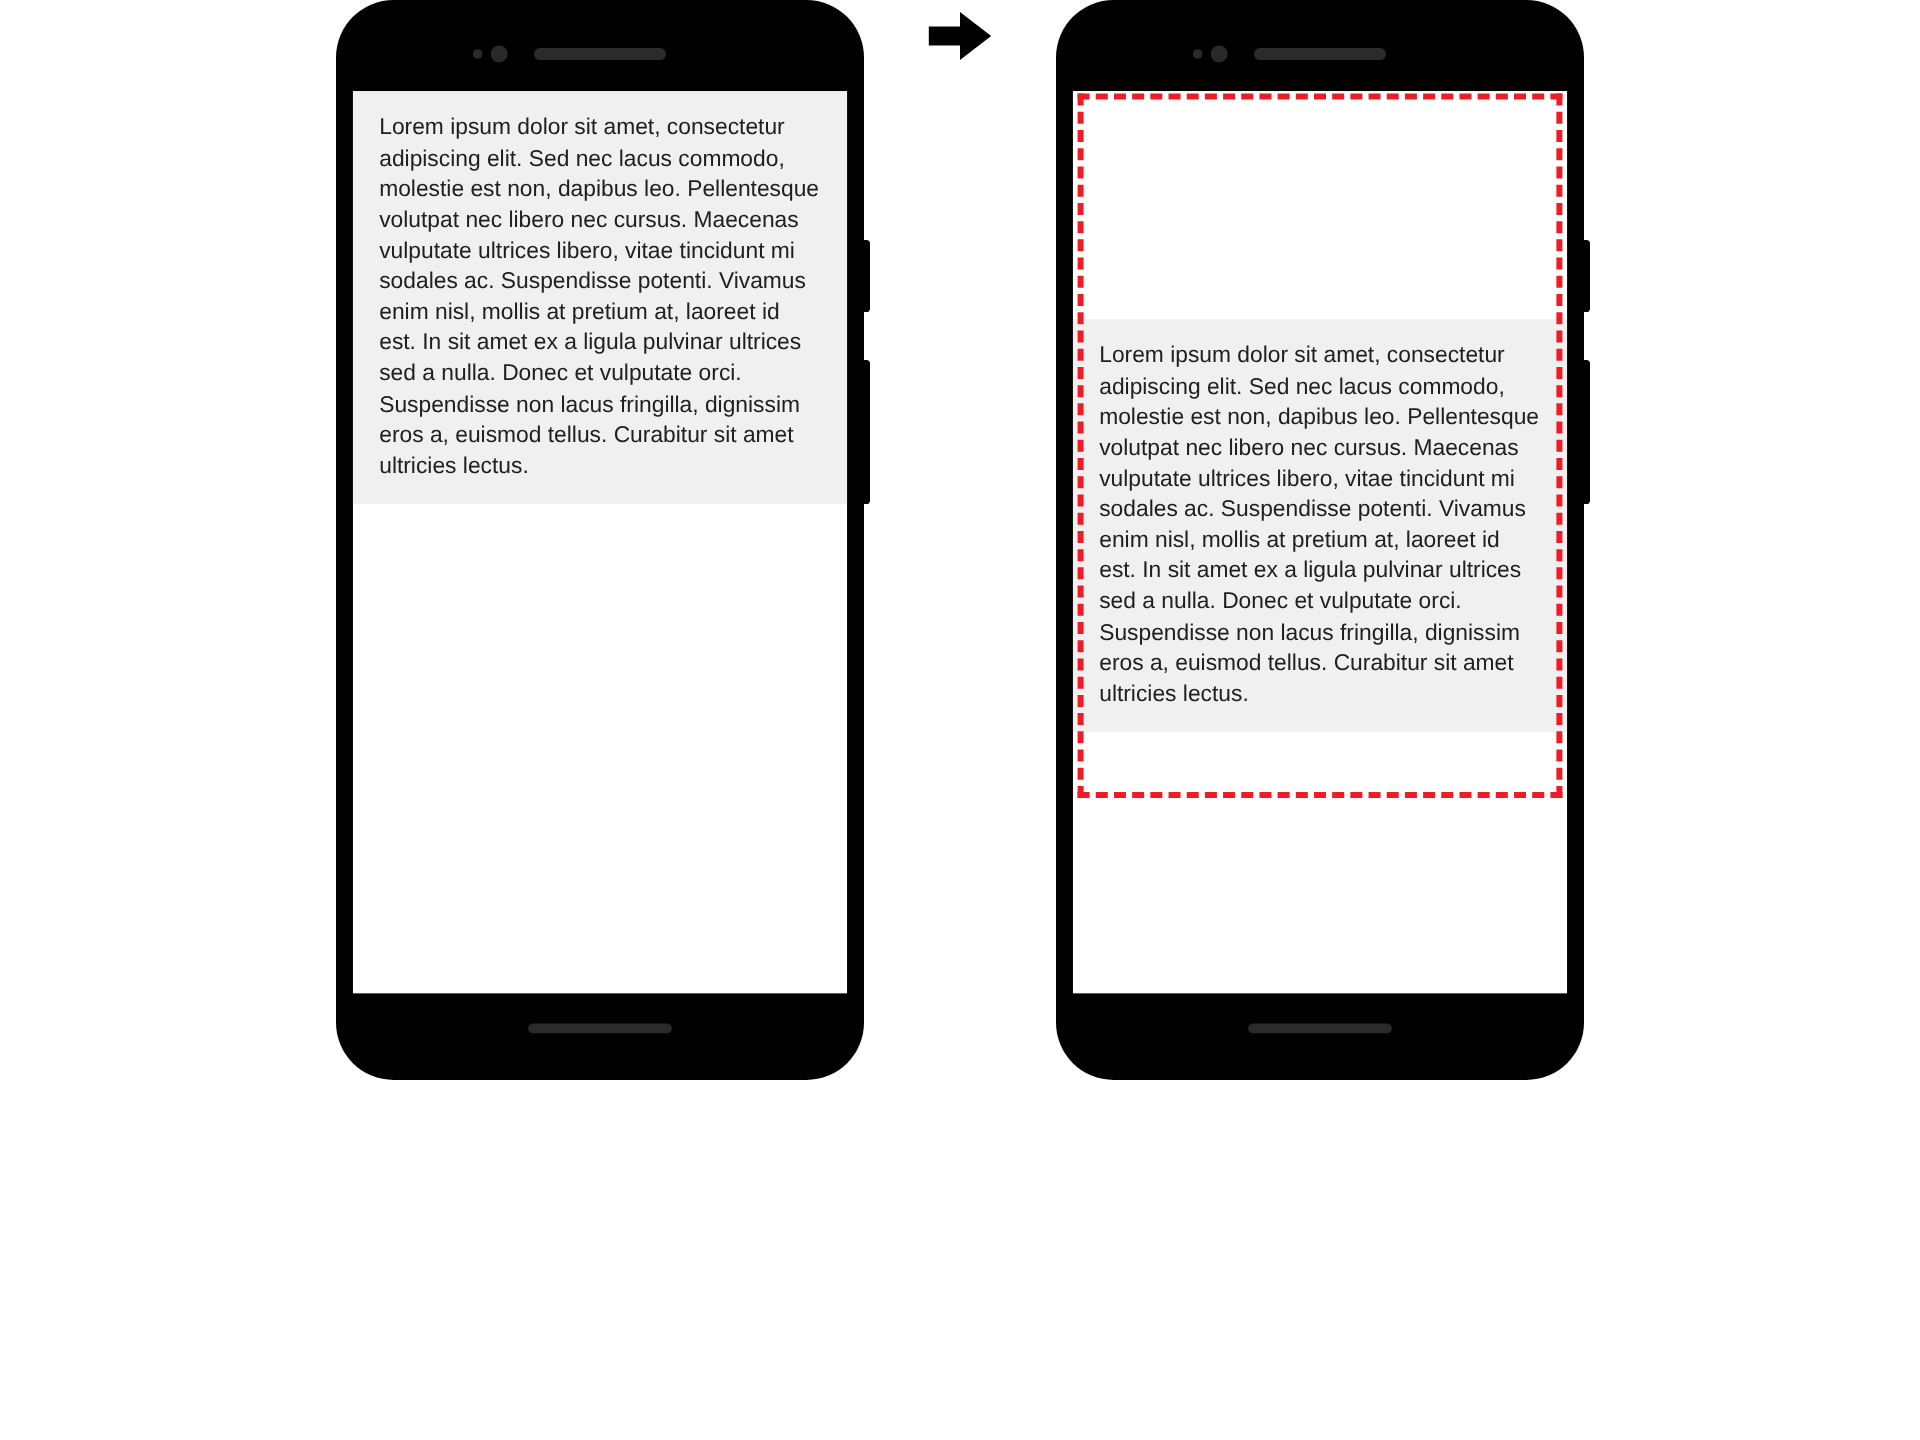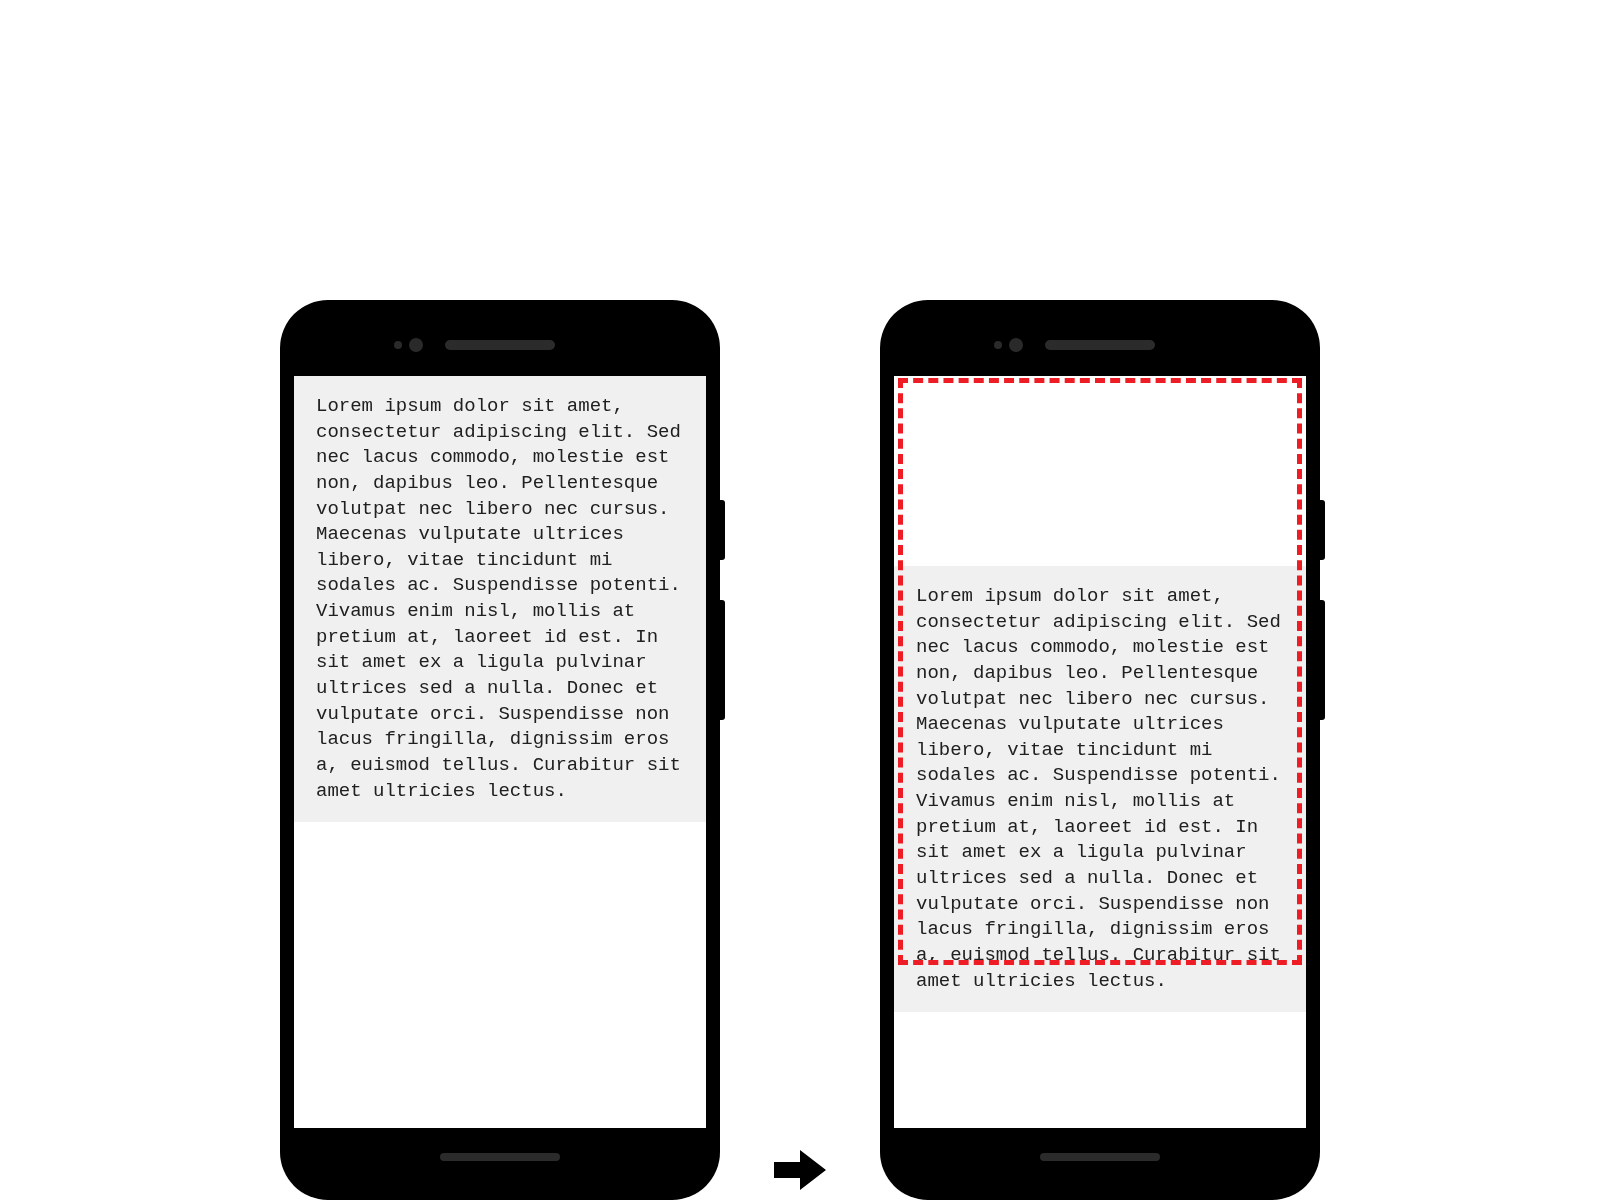--- a/index.html
+++ b/index.html
@@ -5,26 +5,25 @@
   * { box-sizing: border-box; margin: 0; padding: 0; }
   body {
     width: 1600px;
     height: 1200px;
     background: #ffffff;
     font-family: Arial, Helvetica, sans-serif;
     position: relative;
   }
   .layout {
     display: flex;
-    align-items: flex-end;
+    align-items: flex-start;
     justify-content: center;
     width: 100%;
     height: 100%;
     gap: 40px;
-    font-family: Liberation Mono, monospace;
   }
   .phone-frame {
     position: relative;
     width: 440px;
     height: 900px;
     background: #000;
     border-radius: 48px;
     padding: 14px;
   }
   .phone-inner {

